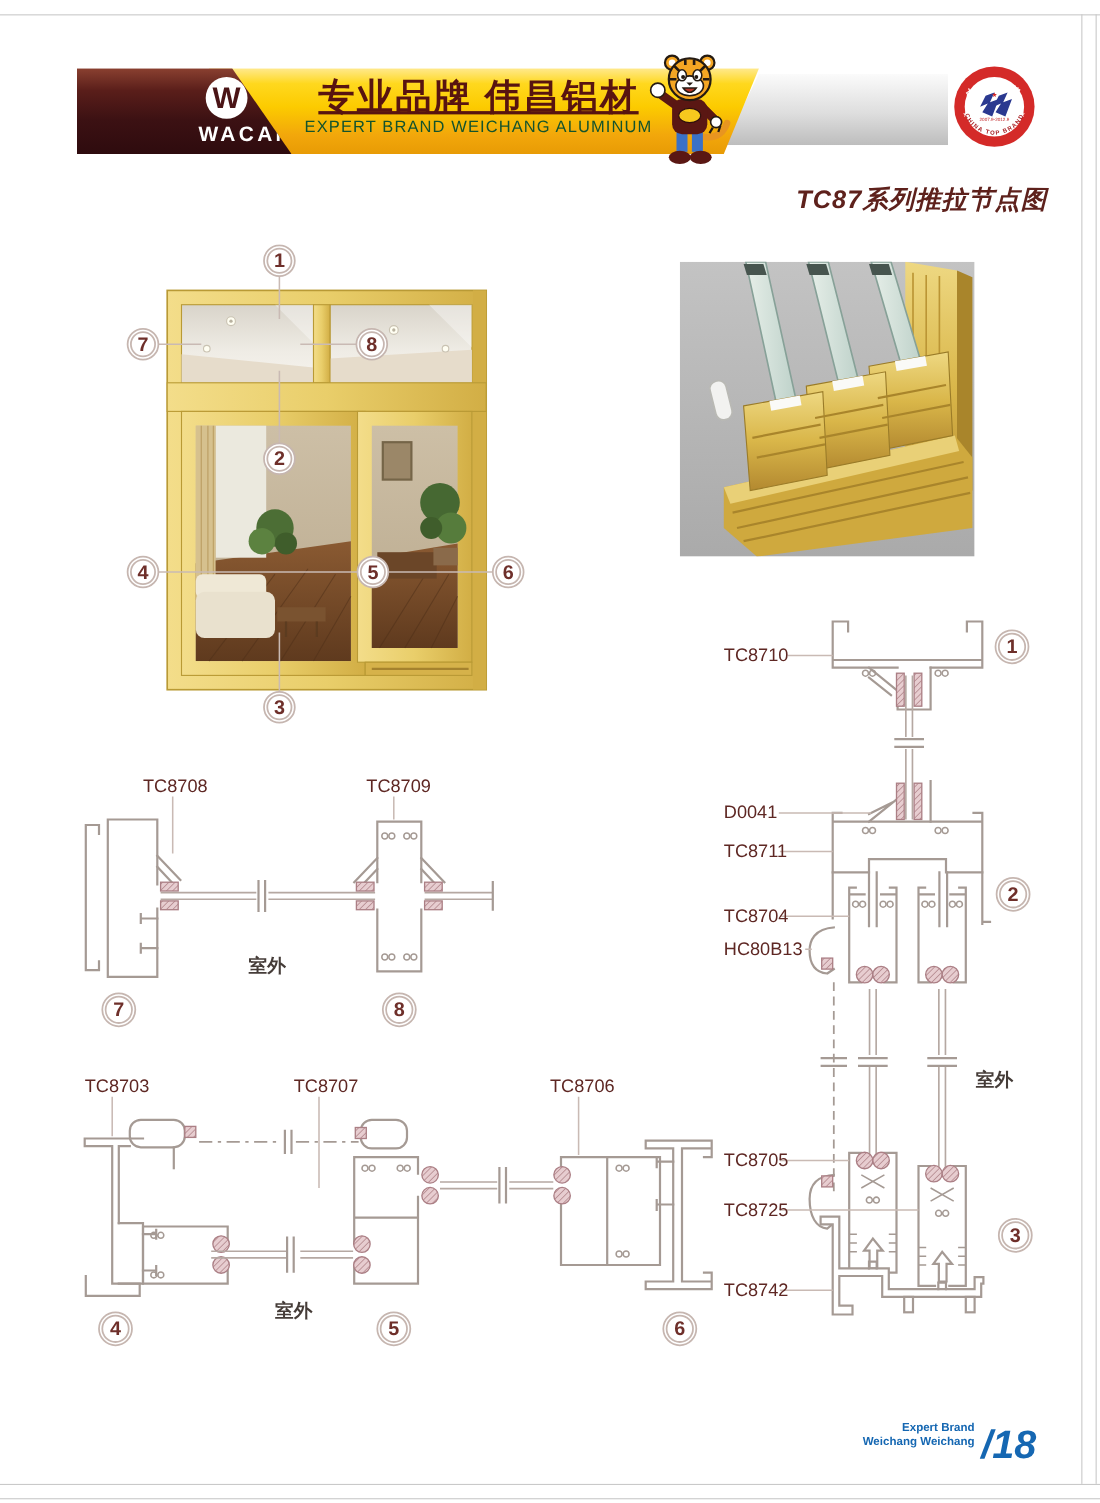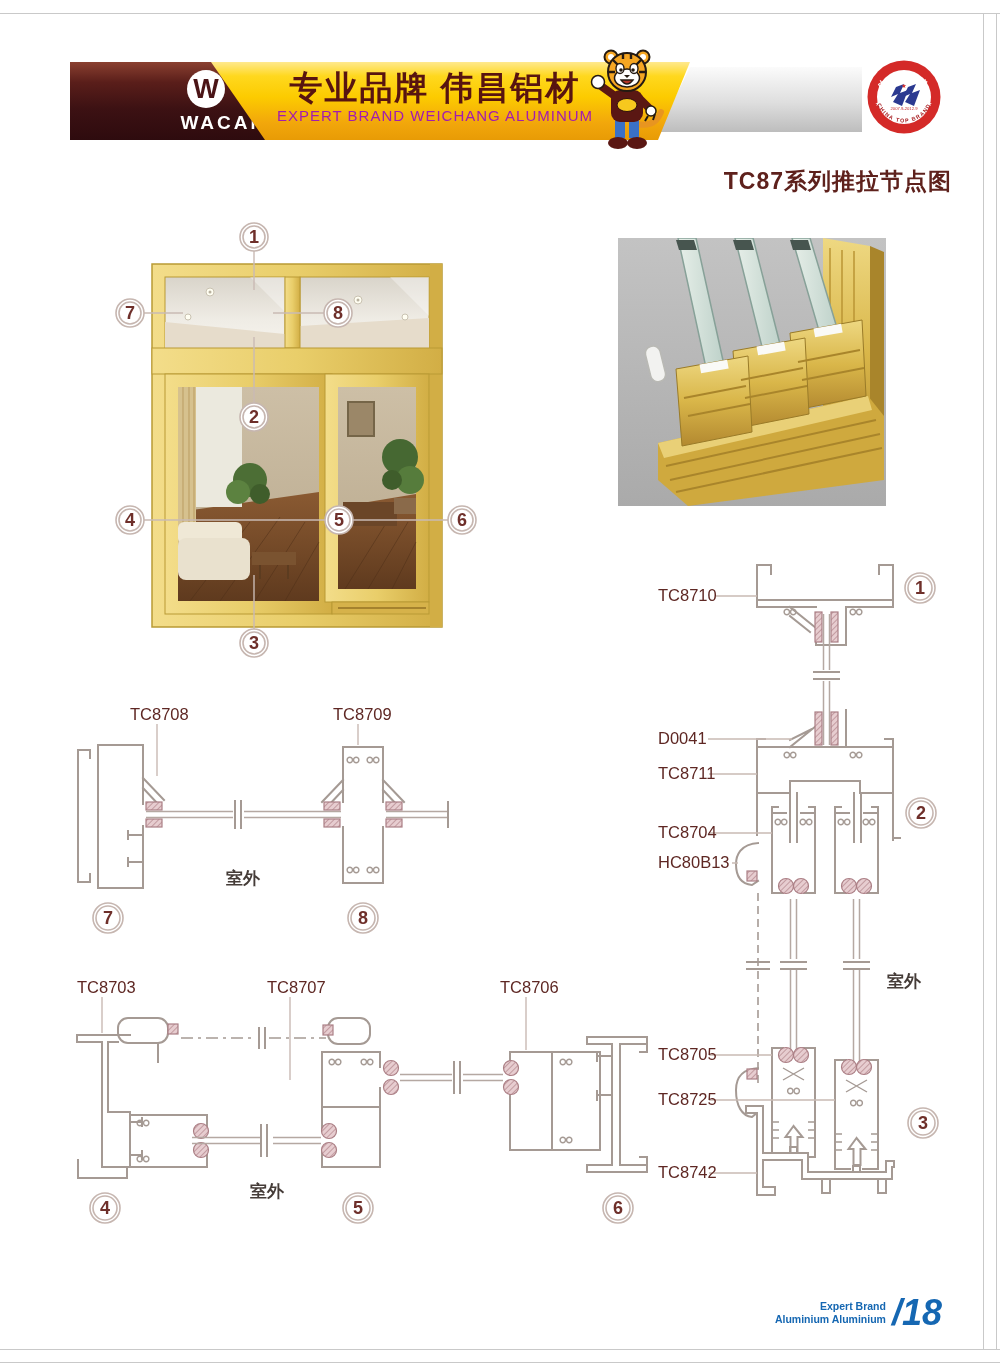--- a/index.html
+++ b/index.html
@@ -15,29 +15,29 @@
     clip-path:polygon(32px 0,204px 0,204px 65px,0 65px);}
   .block-maroon{position:absolute;left:70px;top:62px;width:270px;height:78px;z-index:2;
     background:linear-gradient(180deg,#8a4030 0%,#5a1e1a 26%,#3c1113 60%,#2e0b0e 100%);
     clip-path:polygon(0 0,141px 0,195px 100%,0 100%);}
   .logo-circle{position:absolute;left:117px;top:8px;width:38px;height:38px;border-radius:50%;
     background:#fff;color:#4a1416;font-weight:bold;font-size:27px;text-align:center;line-height:38px;}
   .logo-reg{position:absolute;left:160px;top:2px;color:#fff;font-size:10px;}
   .logo-word{position:absolute;left:55px;top:50px;width:160px;text-align:right;color:#fff;
     font-weight:bold;font-size:19px;letter-spacing:3px;}
   .banner-cn{position:absolute;left:250px;top:66px;width:370px;text-align:center;z-index:3;
-    font-size:33px;font-weight:bold;color:#581410;letter-spacing:2px;}
+    font-size:33px;font-weight:bold;color:#581410;letter-spacing:2px;text-decoration:underline;}
   .banner-en{position:absolute;left:250px;top:107px;width:370px;text-align:center;z-index:3;
-    font-size:15px;color:#a21caf;letter-spacing:1px;}
+    font-size:15px;color:#14532d;letter-spacing:1px;}
   .mascot{position:absolute;left:577px;top:46px;z-index:4;}
   .badge{position:absolute;left:864px;top:57px;z-index:4;}
   
   .page-title{position:absolute;right:48px;top:166px;font-size:23px;font-weight:bold;
-    color:#5e211c;letter-spacing:1px;}
-  .footer{position:absolute;right:58px;top:1292px;display:flex;align-items:center;gap:6px;color:#1567b2;}
+    color:#5e211c;letter-spacing:1px;font-style:italic;}
+  .footer{position:absolute;right:58px;top:1292px;display:flex;align-items:flex-start;gap:6px;color:#1567b2;}
   .footer .brand{text-align:right;font-size:10.5px;font-weight:bold;line-height:13px;}
   .footer .pnum{font-size:36px;font-weight:bold;font-style:italic;}
   
   .st{stroke:#a59a94;stroke-width:2;fill:none;stroke-linecap:square;}
   .stf{stroke:#a59a94;stroke-width:2;fill:#ffffff;}
   .thin{stroke:#a59a94;stroke-width:1.4;fill:none;}
   .gl{stroke:#b5a8a2;stroke-width:1.5;fill:none;}
   .gk{fill:url(#hx);stroke:#ab7f85;stroke-width:1.2;}
   .dash{stroke:#a59a94;stroke-width:1.6;fill:none;stroke-dasharray:8 5;}
   .lbl{font:16.5px "Liberation Sans","DejaVu Sans",sans-serif;fill:#5e2723;}
@@ -516,18 +516,18 @@
     <g>
         <circle class="cc" cx="578" cy="248" r="15"></circle>
         <circle class="cc" cx="578" cy="248" r="12"></circle>
         <text class="cn" x="578" y="254">6</text>
       </g>
   </svg>
 
   <div class="footer">
     <div class="brand">
       <div>Expert Brand</div>
-      <div>Aluminium Aluminium</div>
+      <div>Weichang Weichang</div>
     </div>
     <div class="pnum">/18</div>
   </div>
 
 </div>
 
 </body></html>

